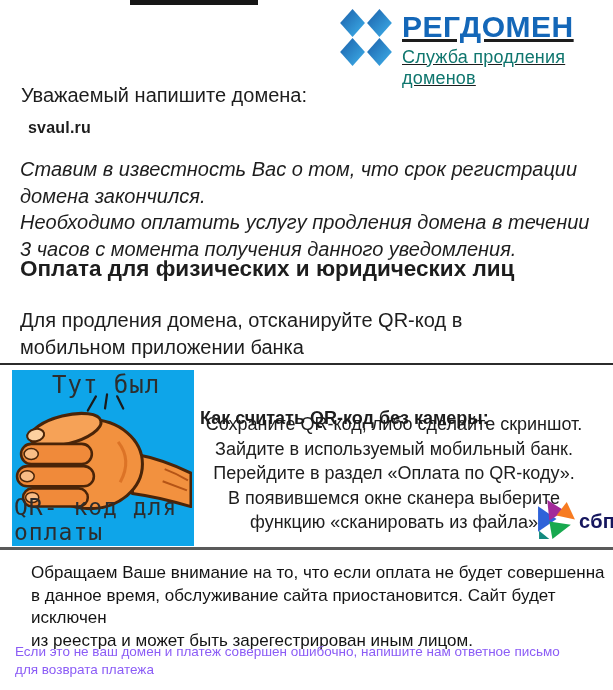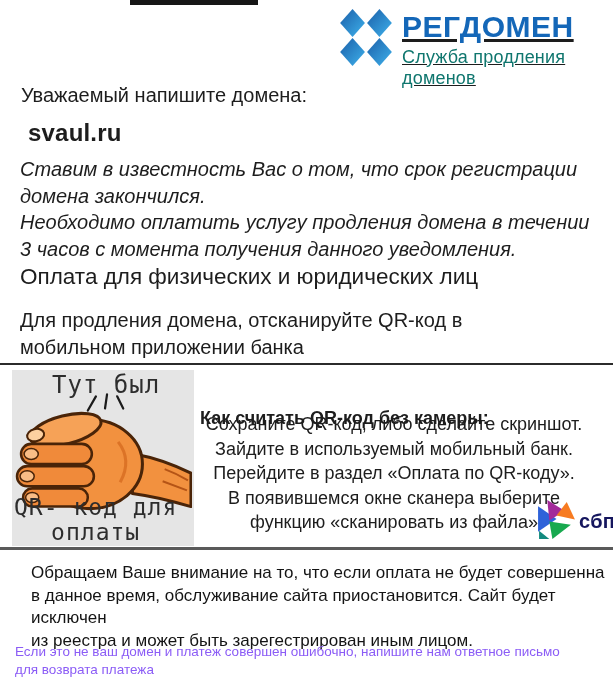--- a/index.html
+++ b/index.html
@@ -20,38 +20,38 @@
   #logo { top: 8px; left: 339px; display: flex; align-items: flex-start; gap: 9px; text-decoration: underline; }
   #logo-text { display: flex; flex-direction: column; margin-top: 3px; }
   #brand {
     font-size: 30px; font-weight: bold; color: #1467b8;
     letter-spacing: 0.5px; line-height: 1.05;
   }
   #tagline { font-size: 18px; color: #0f766e; margin-top: 4px; letter-spacing: 0.2px; }
 
   
   #greeting { top: 84px; left: 21px; font-size: 20px; }
-  #domain-name { top: 119px; left: 28px; font-size: 24px; font-weight: bold; letter-spacing: 0.2px; }
+  #domain-name { top: 119px; left: 28px; font-size: 16px; font-weight: bold; letter-spacing: 0.2px; }
   #notice { top: 156px; left: 20px; width: 575px; font-size: 20px; line-height: 26.5px; font-style: italic; }
-  #payment-heading { top: 264px; left: 20px; font-size: 22.5px; font-weight: normal; }
+  #payment-heading { top: 256px; left: 20px; font-size: 22.5px; font-weight: bold; }
   #payment-instruction { top: 307px; left: 20px; width: 560px; font-size: 20px; line-height: 26.5px; }
 
   .divider { left: 0; width: 613px; }
   #divider-1 { top: 363px; height: 2px; background: #2b2b2b; }
   #divider-2 { top: 547px; height: 3px; background: #5a5a5a; }
 
   
-  #qr-meme { left: 12px; top: 370px; width: 182px; height: 176px; background: #e5e5e5; }
+  #qr-meme { left: 12px; top: 370px; width: 182px; height: 176px; background: #0ea5e9; }
   .meme-caption {
     font-family: "DejaVu Sans Mono", monospace;
     color: #2d2d2d;
   }
   #meme-caption-top { position: absolute; top: 1px; left: 40px; font-size: 24px; letter-spacing: 1px; }
   #fist-svg { position: absolute; top: 21px; left: 3px; }
-  #meme-caption-bottom { position: absolute; top: 125px; left: 2px; font-size: 23px; line-height: 1.1; letter-spacing: 1px; white-space: pre-line; text-align: center; }
+  #meme-caption-bottom { position: absolute; top: 125px; left: 2px; font-size: 23px; line-height: 1.1; letter-spacing: 1px; white-space: pre-line; }
 
   
   #qr-help-title { top: 408px; left: 200px; font-size: 18px; font-weight: bold; }
   #qr-help-steps { top: 412px; left: 199px; width: 390px; font-size: 18px; line-height: 24.5px; text-align: center; }
 
   #sbp-logo { top: 499px; left: 536px; display: flex; align-items: center; gap: 2px; }
   #sbp-label { font-size: 20px; font-weight: bold; color: #15165e; letter-spacing: 0.3px; }
 
   
   #footer-warning { top: 562px; left: 31px; width: 585px; font-size: 17px; line-height: 22.5px; color: #141414; }

